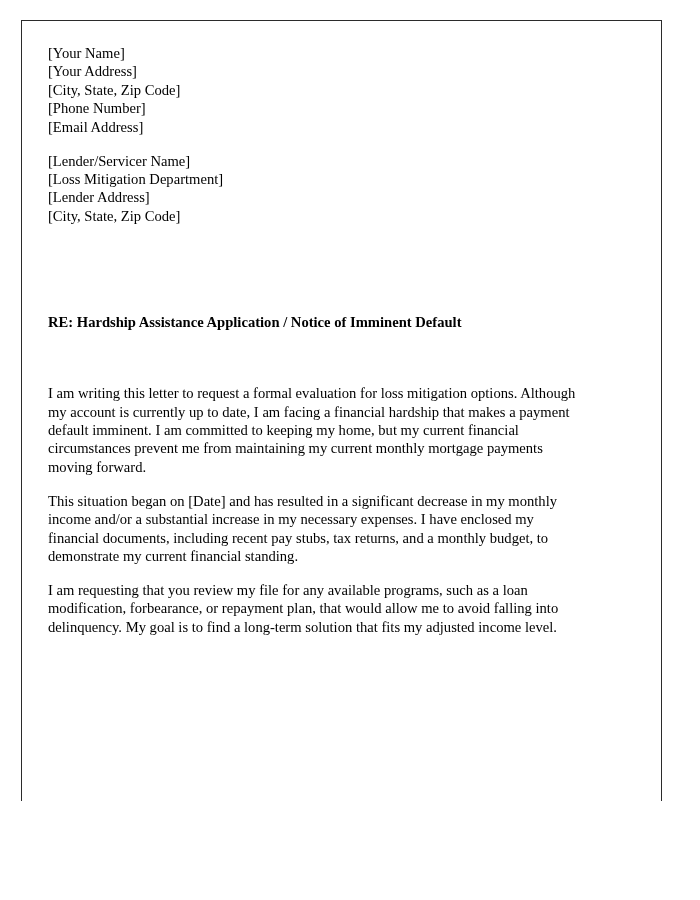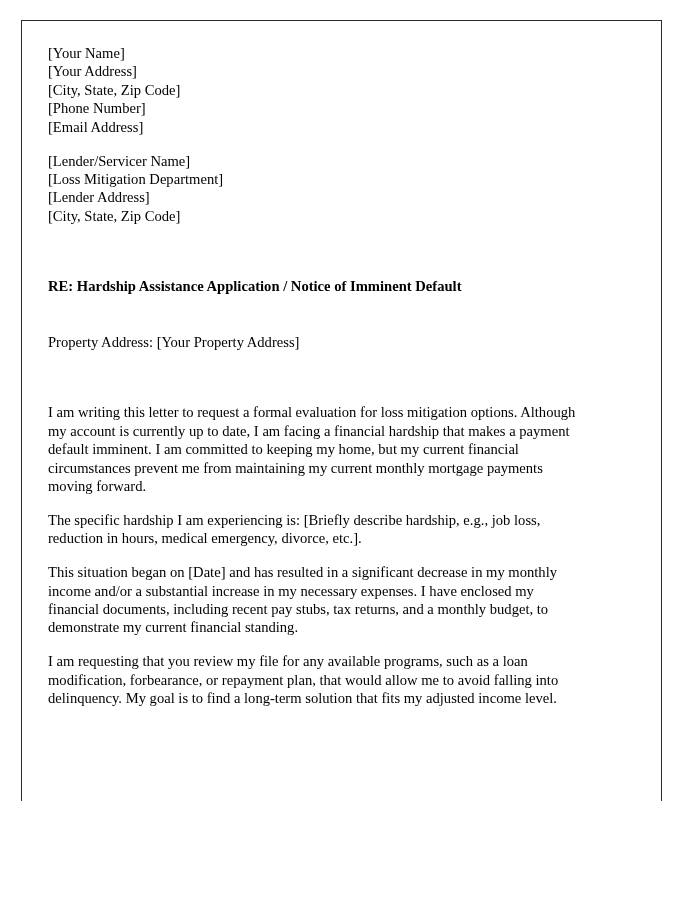--- a/index.html
+++ b/index.html
@@ -36,20 +36,21 @@
     white-space: pre; 
   }
   .block:first-child {
     margin-top: 0;
   }
   .subject-line {
     white-space: pre;
   }
   .bold {
     font-weight: bold;
+    margin-top: 36px;
   }
 </style>
 </head>
 <body>
 
 <div class="page">
   <div class="letter-box">
 
     <div class="block">[Your Name]
 [Your Address]
@@ -58,32 +59,29 @@
 [Email Address]</div>
 
 
     <div class="block">[Lender/Servicer Name]
 [Loss Mitigation Department]
 [Lender Address]
 [City, State, Zip Code]</div>
 
     <div class="block">
       <div class="subject-line bold">RE: Hardship Assistance Application / Notice of Imminent Default</div>
-      <div class="subject-line">Property Address: [Your Property Address]</div>
     </div>
 
 
     <div class="block">I am writing this letter to request a formal evaluation for loss mitigation options. Although
 my account is currently up to date, I am facing a financial hardship that makes a payment
 default imminent. I am committed to keeping my home, but my current financial
 circumstances prevent me from maintaining my current monthly mortgage payments
 moving forward.</div>
 
-    <div class="block">The specific hardship I am experiencing is: [Briefly describe hardship, e.g., job loss,
-reduction in hours, medical emergency, divorce, etc.].</div>
 
     <div class="block">This situation began on [Date] and has resulted in a significant decrease in my monthly
 income and/or a substantial increase in my necessary expenses. I have enclosed my
 financial documents, including recent pay stubs, tax returns, and a monthly budget, to
 demonstrate my current financial standing.</div>
 
     <div class="block">I am requesting that you review my file for any available programs, such as a loan
 modification, forbearance, or repayment plan, that would allow me to avoid falling into
 delinquency. My goal is to find a long-term solution that fits my adjusted income level.</div>
 

